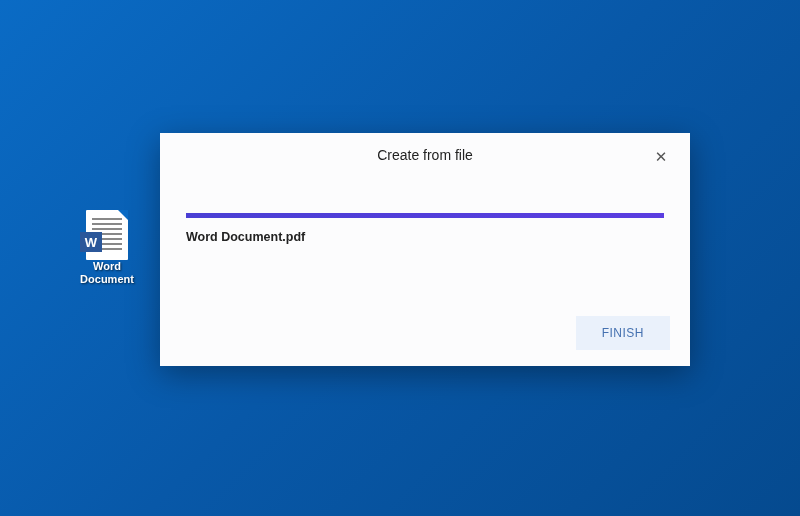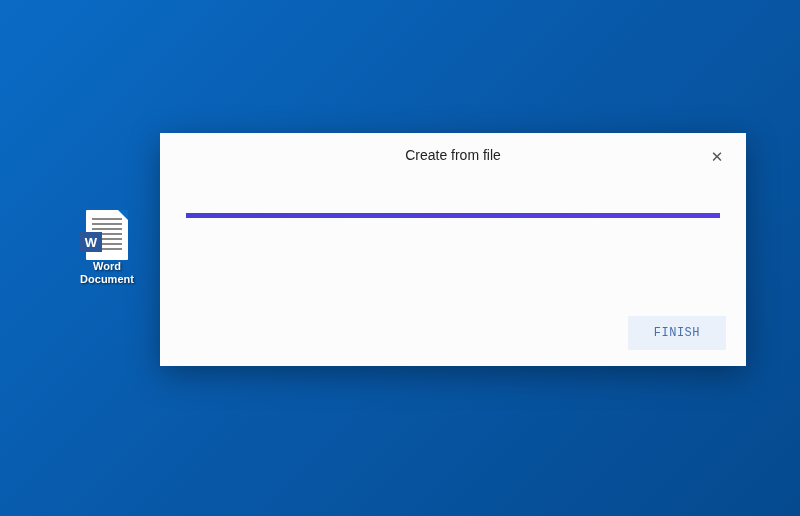--- a/index.html
+++ b/index.html
@@ -74,21 +74,21 @@
       font-size: 11px;
       font-weight: bold;
       text-align: center;
       line-height: 1.2;
       text-shadow: 1px 1px 2px rgba(0,0,0,0.6);
     }
     .dialog {
       position: absolute;
       left: 160px;
       top: 133px;
-      width: 586px;
+      width: 530px;
       height: 233px;
       background: #fcfcfd;
       box-shadow: 0 8px 30px rgba(0,0,0,0.35);
     }
     .dialog-header {
       position: relative;
       padding: 14px 20px 10px;
       text-align: center;
     }
     .dialog-title {
@@ -129,21 +129,21 @@
       right: 20px;
     }
     .finish-btn {
       background: #eaf1fb;
       border: none;
       padding: 10px 26px;
       font-size: 12px;
       color: #4571b0;
       letter-spacing: 0.5px;
       cursor: pointer;
-      font-family: Liberation Mono, monospace;
+      font-family: Liberation Sans, sans-serif;
     }
   </style>
 </head>
 <body>
 
 <div class="desktop-icon">
   <div class="doc-icon">
     <div class="doc-lines">
       <span></span>
         <span></span>
@@ -163,17 +163,18 @@
 
 <div class="dialog">
   <div class="dialog-header">
     <div class="dialog-title">Create from file</div>
     <div class="close-btn">
       <span>✕</span>
     </div>
   </div>
   <div class="dialog-body">
     <div class="progress-bar"></div>
+    <div class="file-label">Word Document.pdf</div>
   </div>
   <div class="dialog-footer">
     <button class="finish-btn">FINISH</button>
   </div>
 </div>
 
 </body></html>

